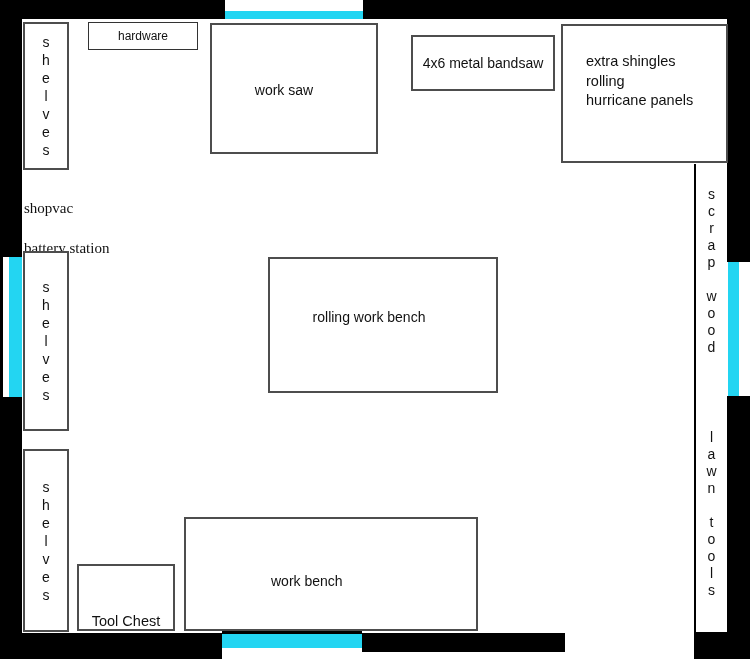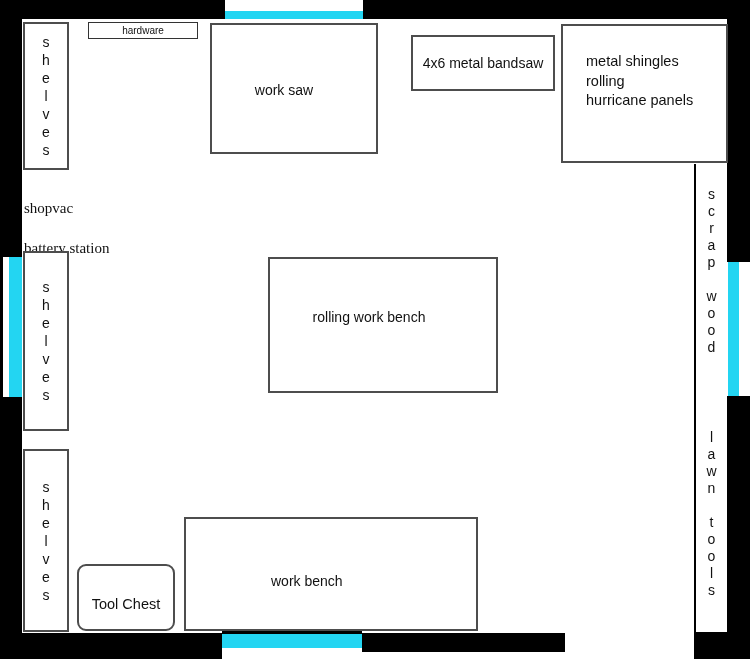--- a/index.html
+++ b/index.html
@@ -61,34 +61,34 @@
   <div class="abs box" style="left:23px; top:22px; width:46px; height:148px;">
     <span class="vtext">s
 h
 e
 l
 v
 e
 s</span>
   </div>
 
-  <div class="abs box thin" style="left:88px; top:22px; width:110px; height:17px; font-size:10px;">
+  <div class="abs box thin" style="left:88px; top:22px; width:110px; height:28px; font-size:12px;">
     <span>hardware</span>
   </div>
 
   <div class="abs box" style="left:210px; top:23px; width:168px; height:131px;">
     <span style="transform:translate(-10px,1px);">work saw</span>
   </div>
 
   <div class="abs box" style="left:411px; top:35px; width:144px; height:56px;">
     <span>4x6 metal bandsaw</span>
   </div>
 
   <div class="abs box" style="left:561px; top:24px; width:167px; height:139px; align-items:flex-start; justify-content:flex-start; padding:26px 0 0 23px;">
-    <span class="multiline"><span style="display:block;">metal shingles</span><span style="display:block;">rolling</span><span style="display:block;">hurricane panels</span></span>
+    <span class="multiline"><span style="display:block;">extra shingles</span><span style="display:block;">rolling</span><span style="display:block;">hurricane panels</span></span>
   </div>
 
   <div class="abs note" style="left:24px; top:178px;font-family:Liberation Serif, serif;">
     <span style="display:block;">shopvac</span>
     <span style="display:block;">battery station</span>
   </div>
 
   <div class="abs box" style="left:23px; top:251px; width:46px; height:180px;">
     <span class="vtext">s
 h
@@ -128,21 +128,21 @@
   <div class="abs box" style="left:23px; top:449px; width:46px; height:183px;">
     <span class="vtext">s
 h
 e
 l
 v
 e
 s</span>
   </div>
 
-  <div class="abs box" style="left:77px; top:564px; width:98px; height:67px; align-items:center; padding-top:12px; font-size:14.5px;border-radius:9px;">
+  <div class="abs box" style="left:77px; top:564px; width:98px; height:67px; align-items:flex-end; padding-top:12px; font-size:14.5px;">
     <span>Tool Chest</span>
   </div>
 
   <div class="abs box" style="left:184px; top:517px; width:294px; height:114px; align-items:flex-start; justify-content:flex-start; padding:54px 0 0 85px;">
     <span>work bench</span>
   </div>
 
 </div>
 
 </body></html>

